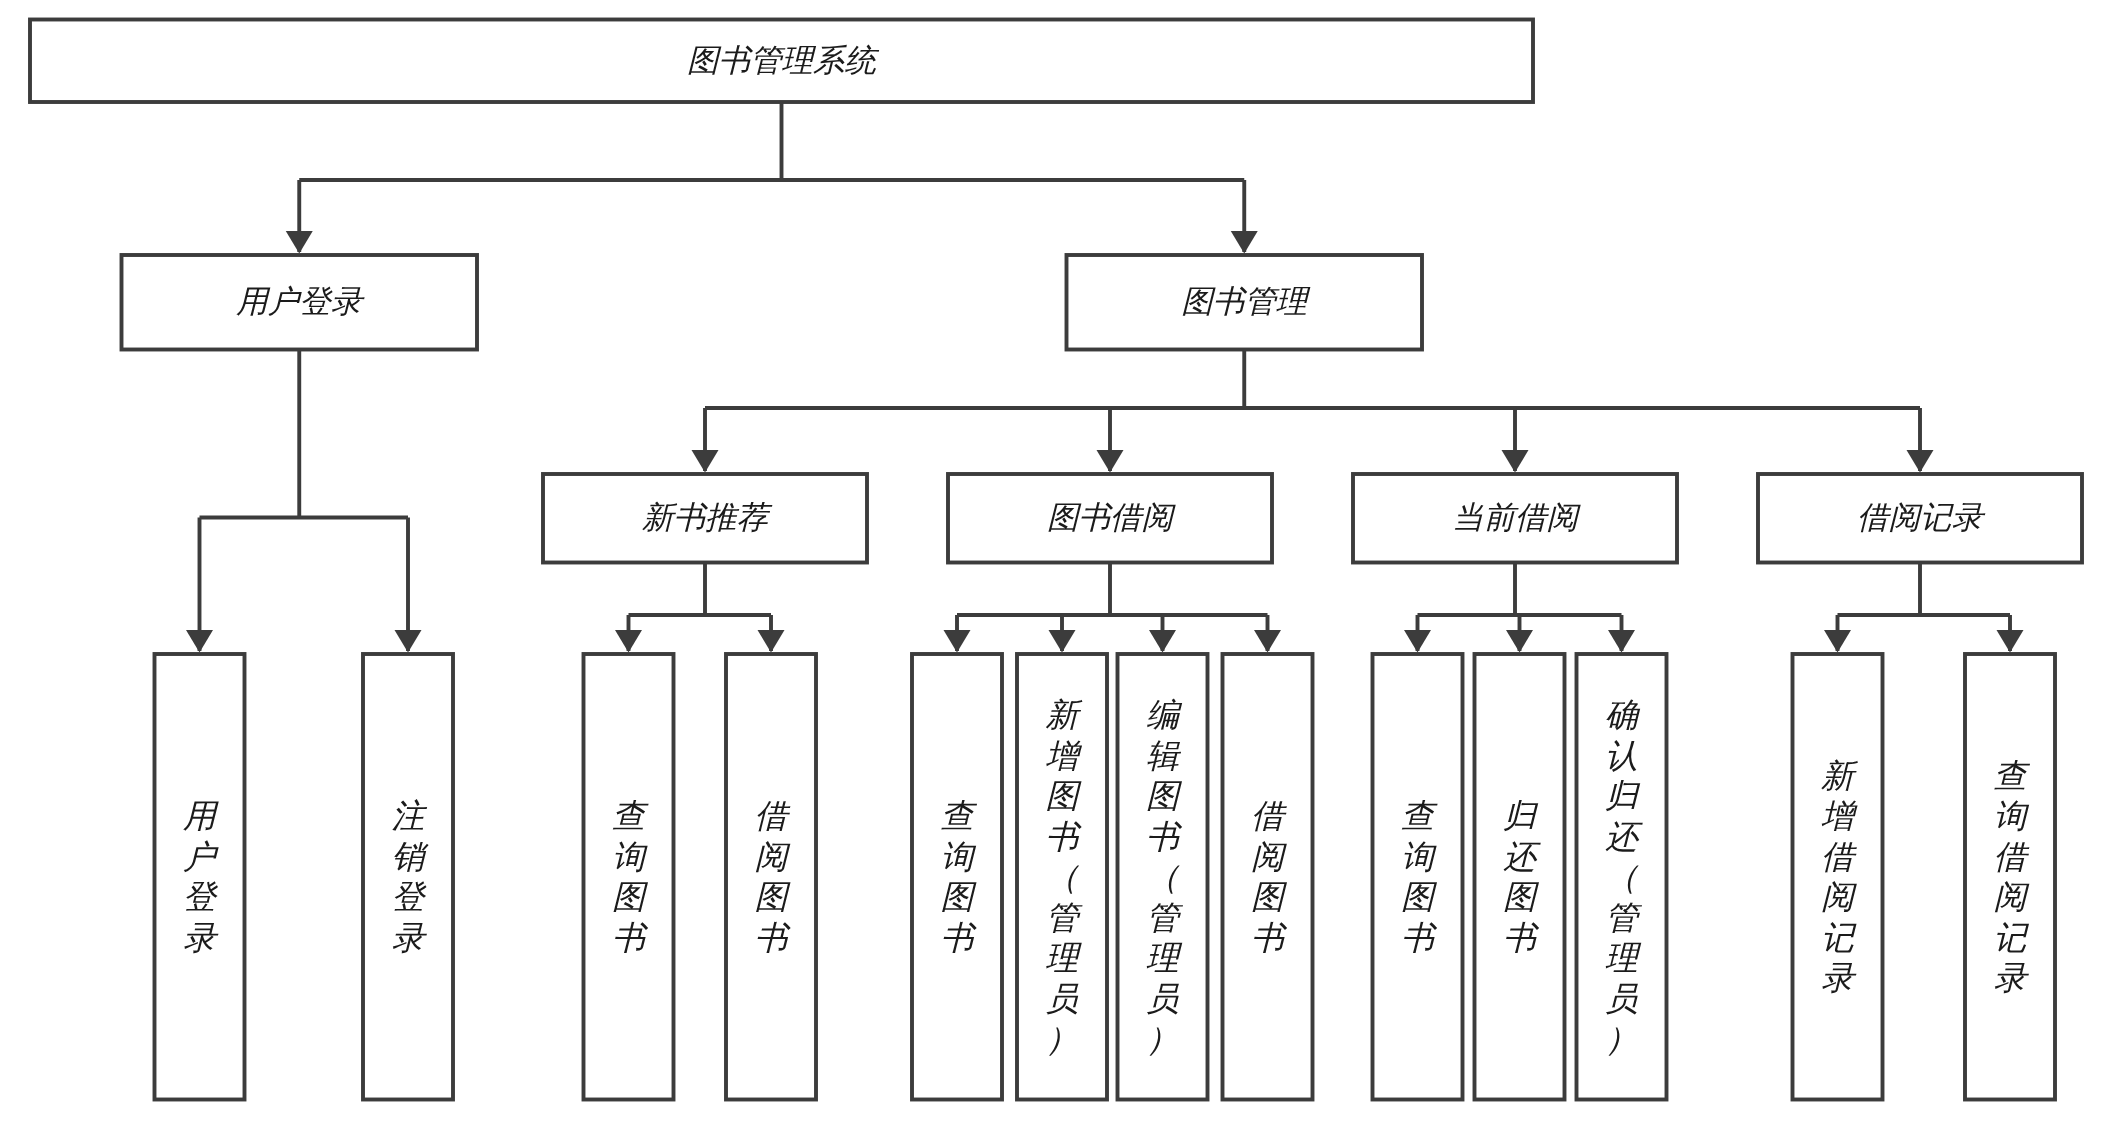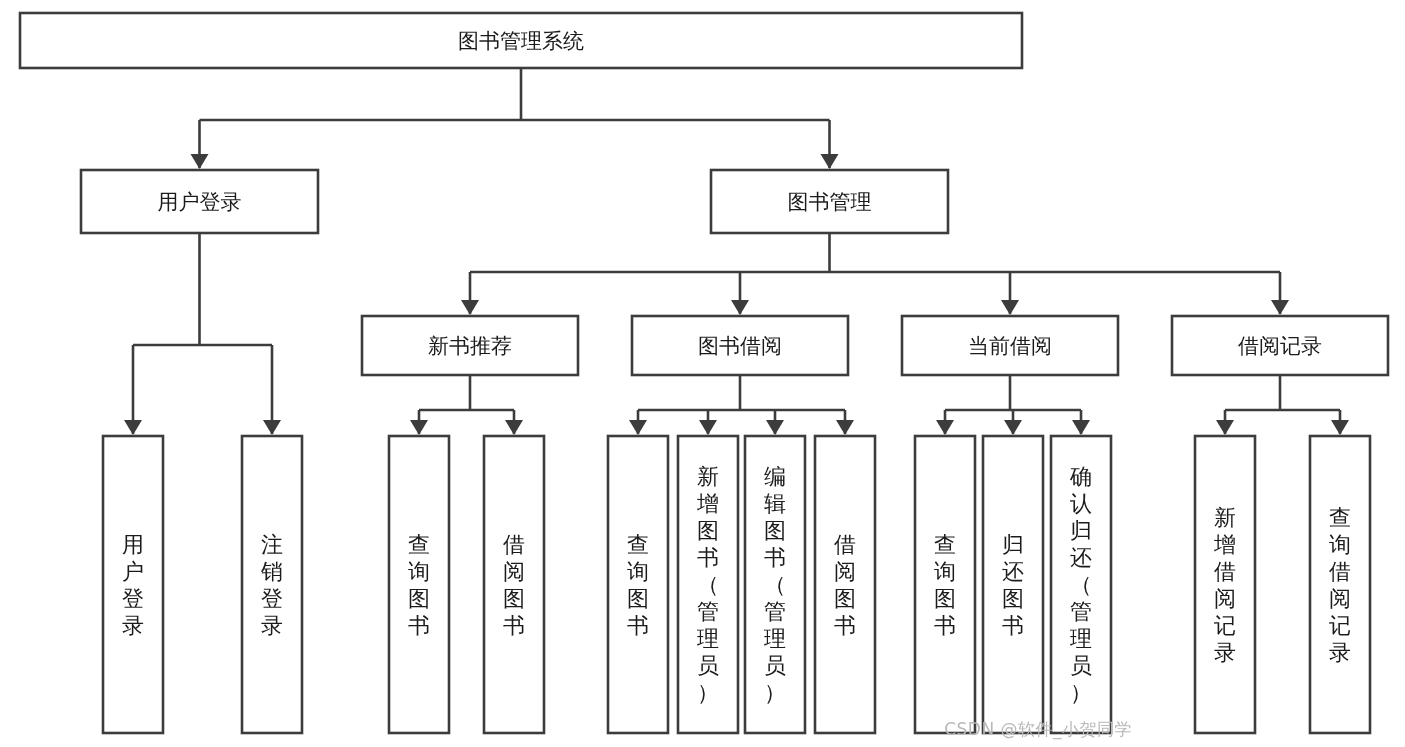--- a/index.html
+++ b/index.html
@@ -13,20 +13,21 @@
     position: relative;
     overflow: hidden;
     font-family: "DejaVu Sans", "Liberation Sans", sans-serif;
   }
   #diagram-root {
     position: absolute;
     left: 0;
     top: 0;
     width: 1140px;
     height: 747px;
+    font-style: italic;
   }
   svg {
     display: block;
   }
   .node-box {
     fill: #ffffff;
     stroke: #3c3c3c;
     stroke-width: 2.6;
   }
   .node-label-h {
@@ -198,14 +199,13 @@
         <g>
           <rect x="1195" y="436" width="60" height="297" class="node-box"></rect>
           <text x="1225" y="0" class="node-label-v"><tspan x="1225" y="524.56">新</tspan><tspan x="1225" y="551.56">增</tspan><tspan x="1225" y="578.56">借</tspan><tspan x="1225" y="605.56">阅</tspan><tspan x="1225" y="632.56">记</tspan><tspan x="1225" y="659.56">录</tspan></text>
         </g>
         <g>
           <rect x="1310" y="436" width="60" height="297" class="node-box"></rect>
           <text x="1340" y="0" class="node-label-v"><tspan x="1340" y="524.56">查</tspan><tspan x="1340" y="551.56">询</tspan><tspan x="1340" y="578.56">借</tspan><tspan x="1340" y="605.56">阅</tspan><tspan x="1340" y="632.56">记</tspan><tspan x="1340" y="659.56">录</tspan></text>
         </g>
       </g>
   </svg>
-  <div class="watermark">CSDN @软件_小贺同学</div>
 </div>
 
 </body></html>

